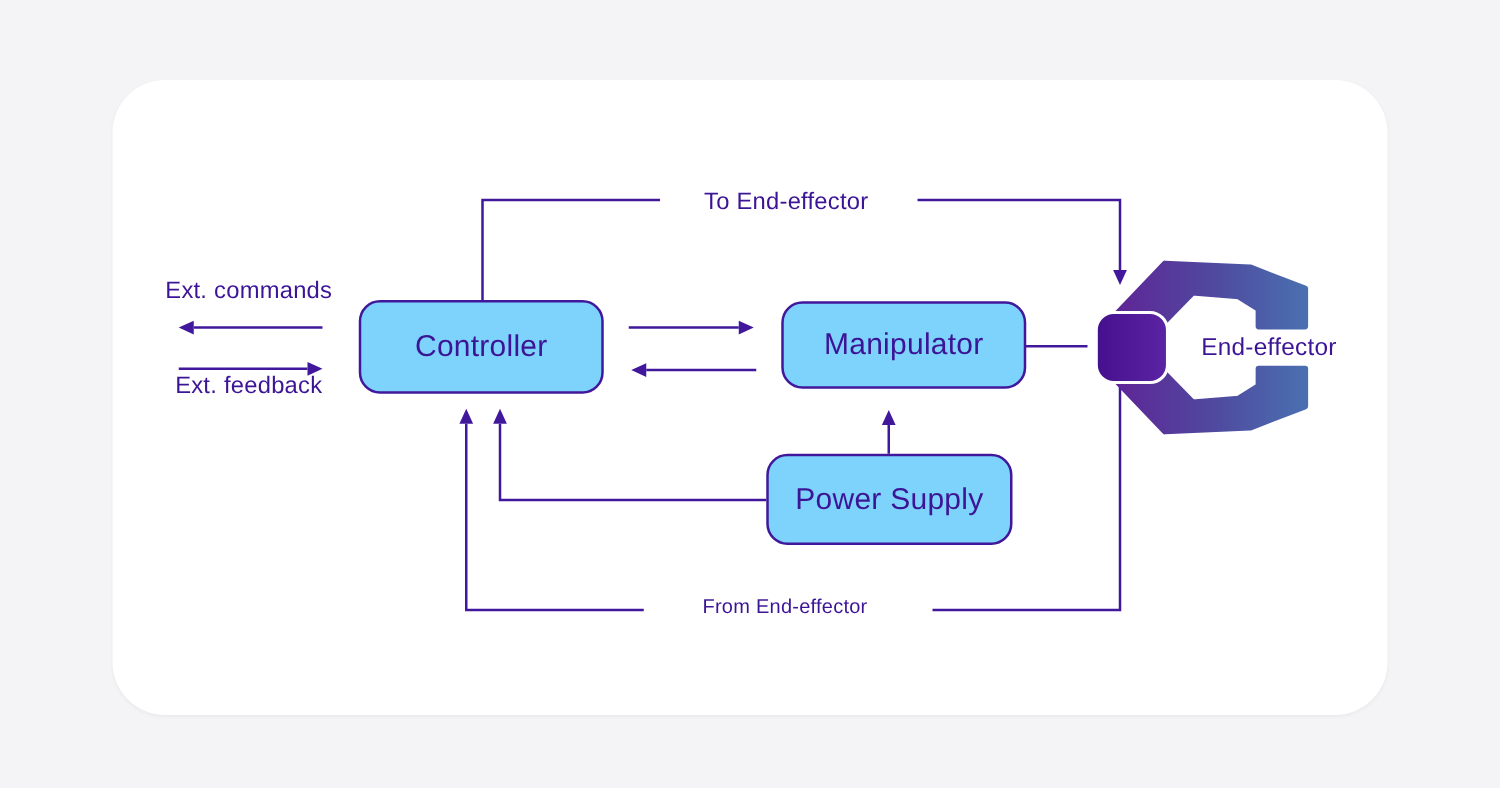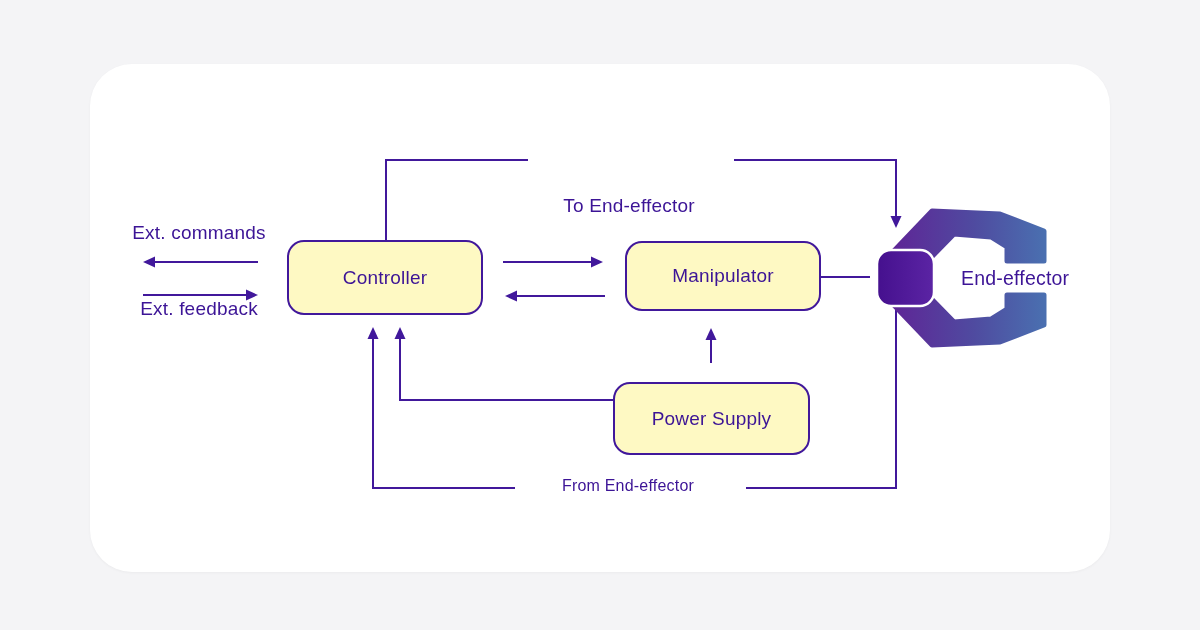--- a/index.html
+++ b/index.html
@@ -28,40 +28,40 @@
     box-shadow:0 1px 3px rgba(0,0,0,0.04);
   }
   .wires{
     position:absolute;left:0;top:0;width:1200px;height:630px;
     pointer-events:none;
   }
   .wires path{stroke:var(--line);stroke-width:2;fill:none;}
   .wires polygon{fill:var(--line);stroke:none;}
   .node{
     position:absolute;
-    background:#fef9c3;
+    background:#7dd3fc;
     border:2px solid var(--line);
     border-radius:17px;
     display:flex;align-items:center;justify-content:center;
     color:var(--text);
-    font-size:19px;
+    font-size:24px;
     letter-spacing:.2px;
   }
   .node-controller{left:287px;top:240px;width:196px;height:75px;}
   .node-manipulator{left:613px;top:241px;width:196px;height:70px;margin-left:12px;}
-  .node-power-supply{left:613px;top:363px;width:197px;height:73px;margin-top:19px;}
+  .node-power-supply{left:613px;top:363px;width:197px;height:73px;}
   .flow-label{
     position:absolute;
     color:var(--text);
     font-size:19px;
     text-align:center;
     white-space:nowrap;
     letter-spacing:.2px;
   }
-  .lbl-to-end-effector{left:549px;top:151px;width:160px;margin-top:44px;}
+  .lbl-to-end-effector{left:549px;top:151px;width:160px;}
   .lbl-from-end-effector{left:536px;top:477px;width:184px;font-size:16px;}
   .lbl-ext-commands{left:115px;top:222px;width:168px;text-align:center;}
   .lbl-ext-feedback{left:115px;top:298px;width:168px;}
   .lbl-end-effector{left:961px;top:267px;text-align:left;font-size:19.5px;}
   .gripper{
     position:absolute;left:866px;top:203px;width:184px;height:150px;
   }
 </style>
 </head>
 <body>

